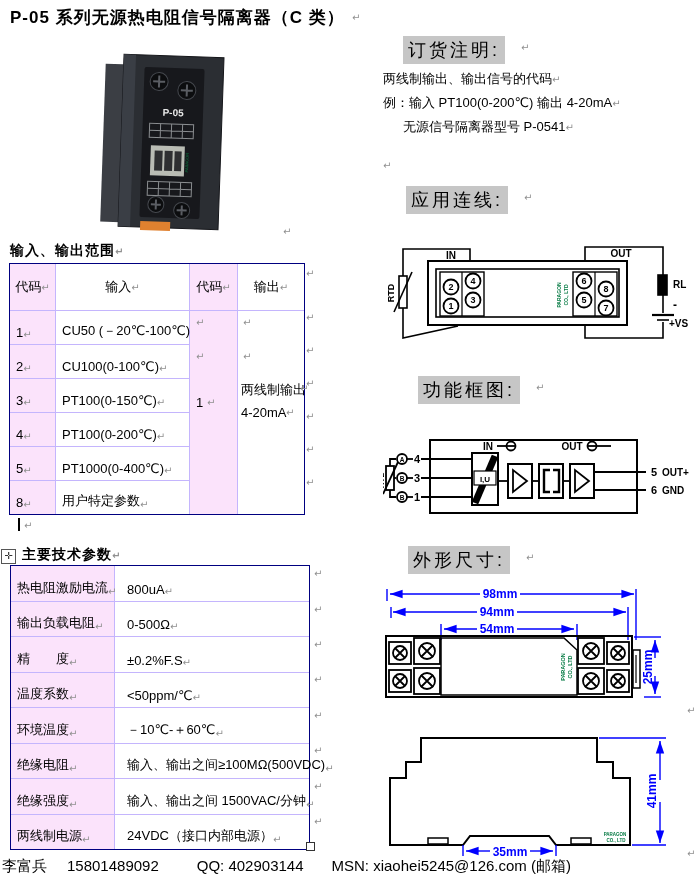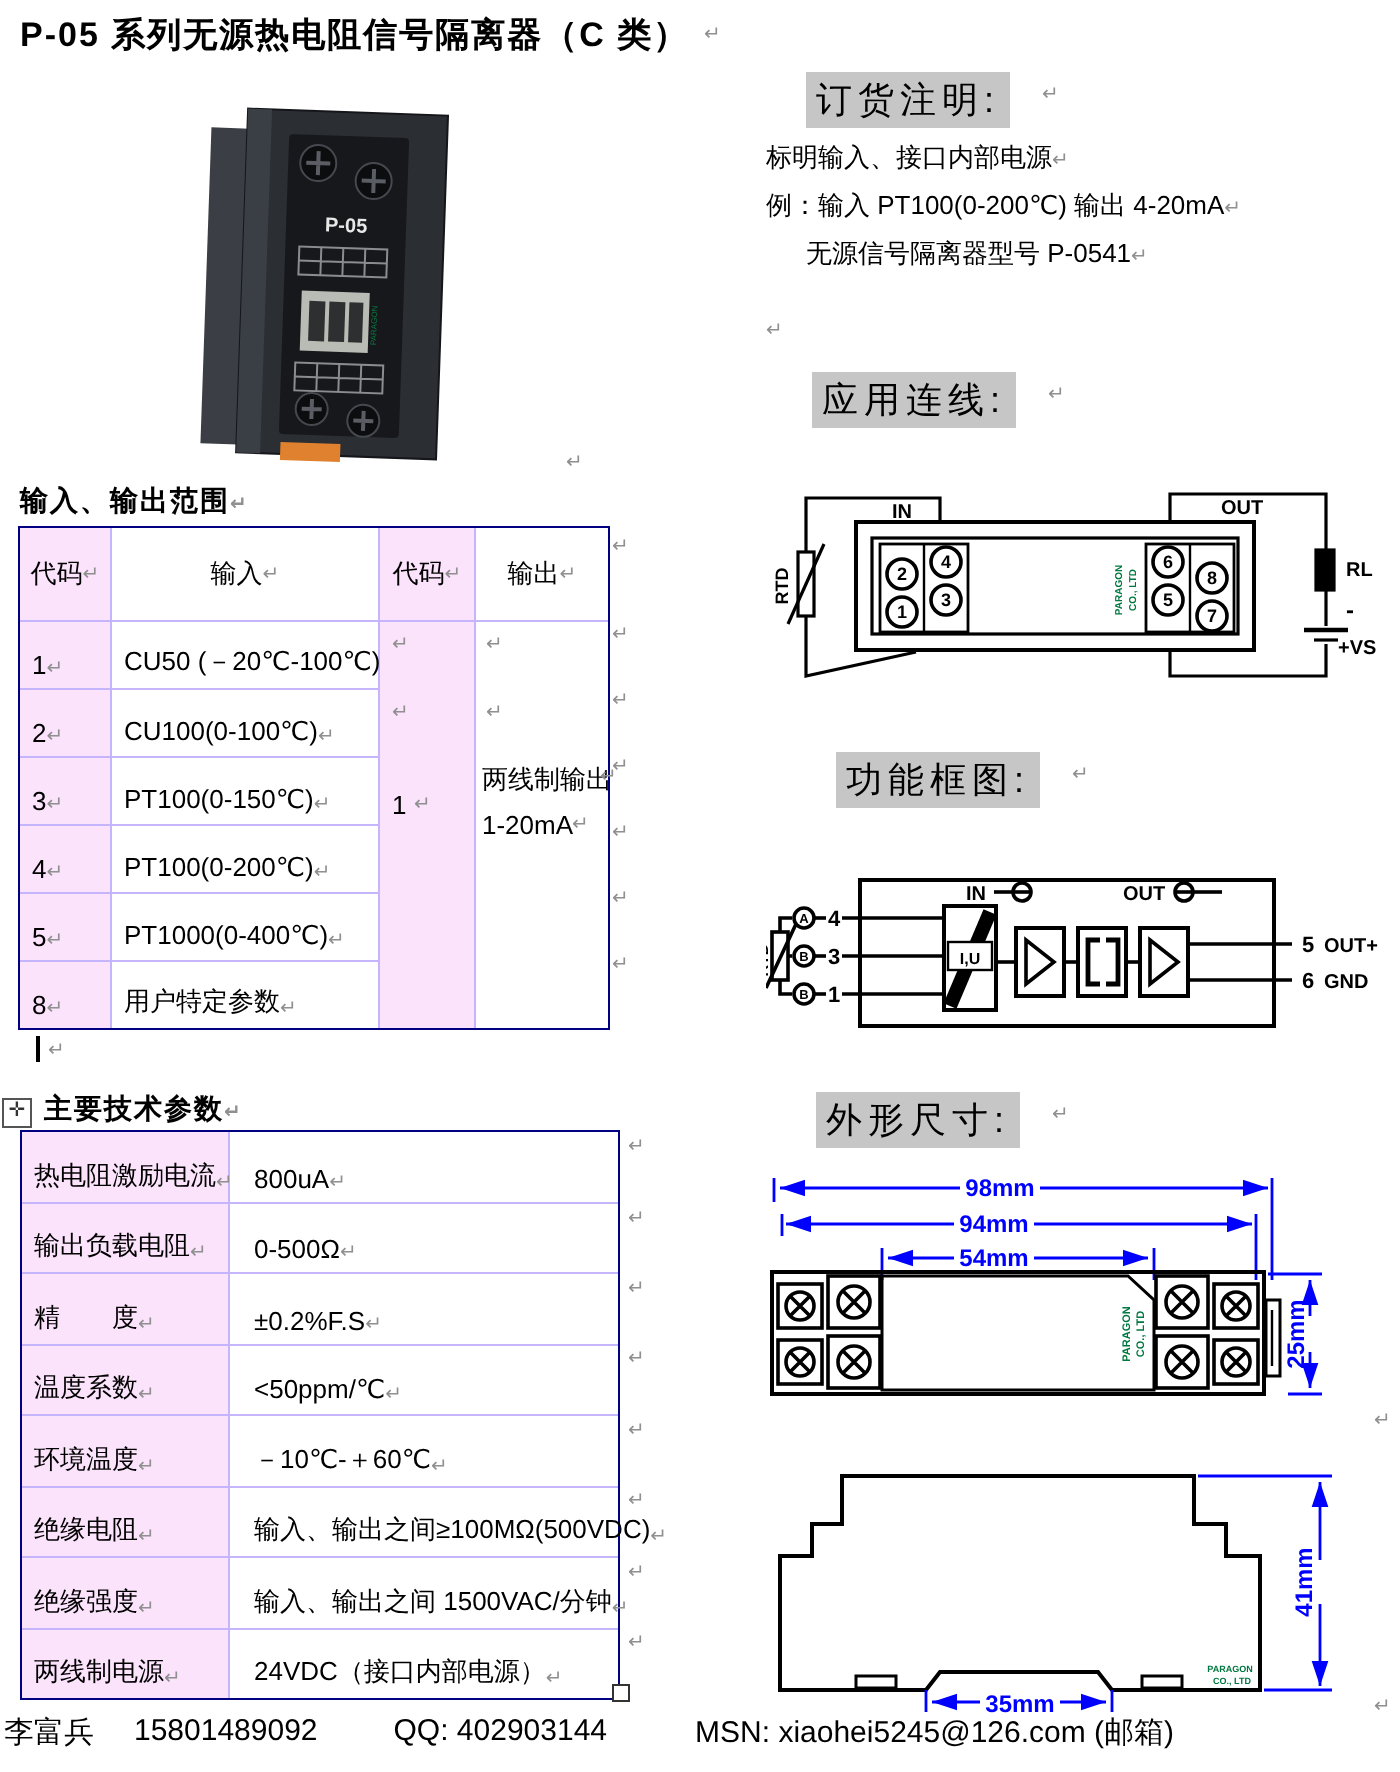--- a/index.html
+++ b/index.html
@@ -70,21 +70,21 @@
         <rect x="58" y="172" width="30" height="9" fill="#e0812f"></rect>
       </g>
     </svg>
   </div>
   <span class="pm abs" style="left:283px;top:226px">↵</span>
 
   <div class="hl-heading" style="left:403px;top:36px">
     <span>订货注明:</span></div>
   <span class="pm abs" style="left:521px;top:42px">↵</span>
   <div class="txt" style="left:383px;top:70px">
-    <span>标明输入、接口内部电源</span><span class="pm">↵</span></div>
+    <span>两线制输出、输出信号的代码</span><span class="pm">↵</span></div>
   <div class="txt" style="left:383px;top:94px">
     <span>例：输入 PT100(0-200℃)   输出 4-20mA</span><span class="pm">↵</span></div>
   <div class="txt" style="left:403px;top:118px">
     <span>无源信号隔离器型号 P-0541</span><span class="pm">↵</span></div>
   <span class="pm abs" style="left:383px;top:160px">↵</span>
 
   <div class="sec-heading" style="left:10px;top:242px">
     <span>输入、输出范围</span><span class="pm">↵</span></div>
 
   <div class="grid-tbl io-tbl">
@@ -109,21 +109,21 @@
       <span class="pm abs" style="left:6px;top:6px">↵</span>
       <span class="pm abs" style="left:6px;top:40px">↵</span>
       <span class="mval" style="left:6px;top:84px">1</span>
       <span class="pm abs" style="left:17px;top:86px">↵</span>
     </div>
     <div class="cell merged" style="grid-column:4;grid-row:2/8">
       <span class="pm abs" style="left:5px;top:6px">↵</span>
       <span class="pm abs" style="left:5px;top:40px">↵</span>
       <span class="mval" style="left:3px;top:70px">两线制输出</span>
       <span class="pm abs" style="left:62px;top:72px">↵</span>
-      <span class="mval" style="left:3px;top:94px">1-20mA</span>
+      <span class="mval" style="left:3px;top:94px">4-20mA</span>
       <span class="pm abs" style="left:48px;top:96px">↵</span>
     </div>
 
     <div class="cell pink">
         <span>1</span>
         <span class="pm">↵</span>
       </div>
     <div class="cell">
         <span>CU50 (－20℃-100℃)</span>
         <span class="pm">↵</span>
@@ -484,16 +484,16 @@
       <text x="615" y="836">PARAGON</text>
       <text x="616" y="842">CO., LTD</text>
     </g>
   </svg>
   <span class="pm abs" style="left:687px;top:848px">↵</span>
 
   <div class="footer">
     <span>李富兵</span>
     <span style="margin-left:20px">15801489092</span>
     <span style="margin-left:38px">QQ: 402903144</span>
-    <span style="margin-left:44px">MSN: xiaohei5245@126.com (邮箱)</span>
+    <span style="margin-left:28px">MSN: xiaohei5245@126.com (邮箱)</span>
   </div>
 
 </div>
 
 </body></html>

